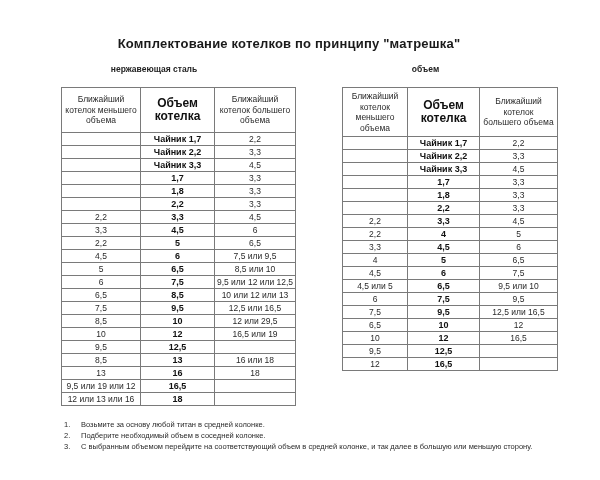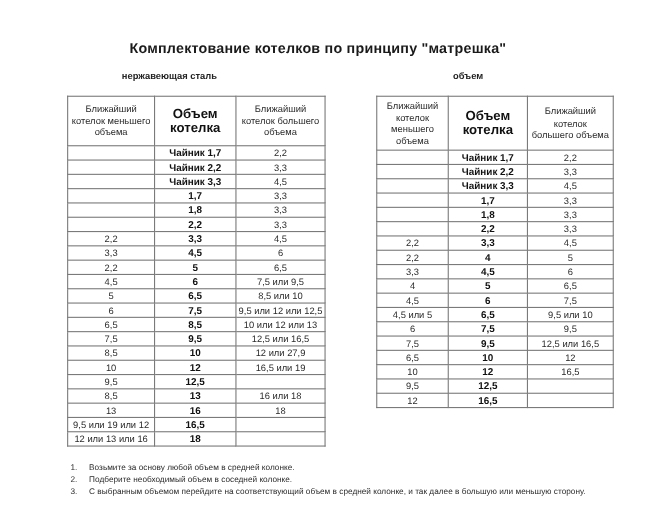--- a/index.html
+++ b/index.html
@@ -148,21 +148,21 @@
             <td class="side">10 или 12 или 13</td>
           </tr>
           <tr>
             <td class="side">7,5</td>
             <td class="vol">9,5</td>
             <td class="side">12,5 или 16,5</td>
           </tr>
           <tr>
             <td class="side">8,5</td>
             <td class="vol">10</td>
-            <td class="side">12 или 27,9</td>
+            <td class="side">12 или 29,5</td>
           </tr>
           <tr>
             <td class="side">10</td>
             <td class="vol">12</td>
             <td class="side">16,5 или 19</td>
           </tr>
           <tr>
             <td class="side">9,5</td>
             <td class="vol">12,5</td>
             <td class="side"></td>
@@ -302,21 +302,21 @@
             <td class="side">12</td>
             <td class="vol">16,5</td>
             <td class="side"></td>
           </tr>
         </tbody>
     </table>
   </div>
 
   <div class="footnotes">
     <div class="footnote">
-      <span class="fn-num">1.</span><span>Возьмите за основу любой объем в средней колонке.</span>
+      <span class="fn-num">1.</span><span>Возьмите за основу любой титан в средней колонке.</span>
     </div>
     <div class="footnote">
       <span class="fn-num">2.</span><span>Подберите необходимый объем в соседней колонке.</span>
     </div>
     <div class="footnote">
       <span class="fn-num">3.</span><span>С выбранным объемом перейдите на соответствующий объем в средней колонке, и так далее в большую или меньшую сторону.</span>
     </div>
   </div>
 
 </div>

